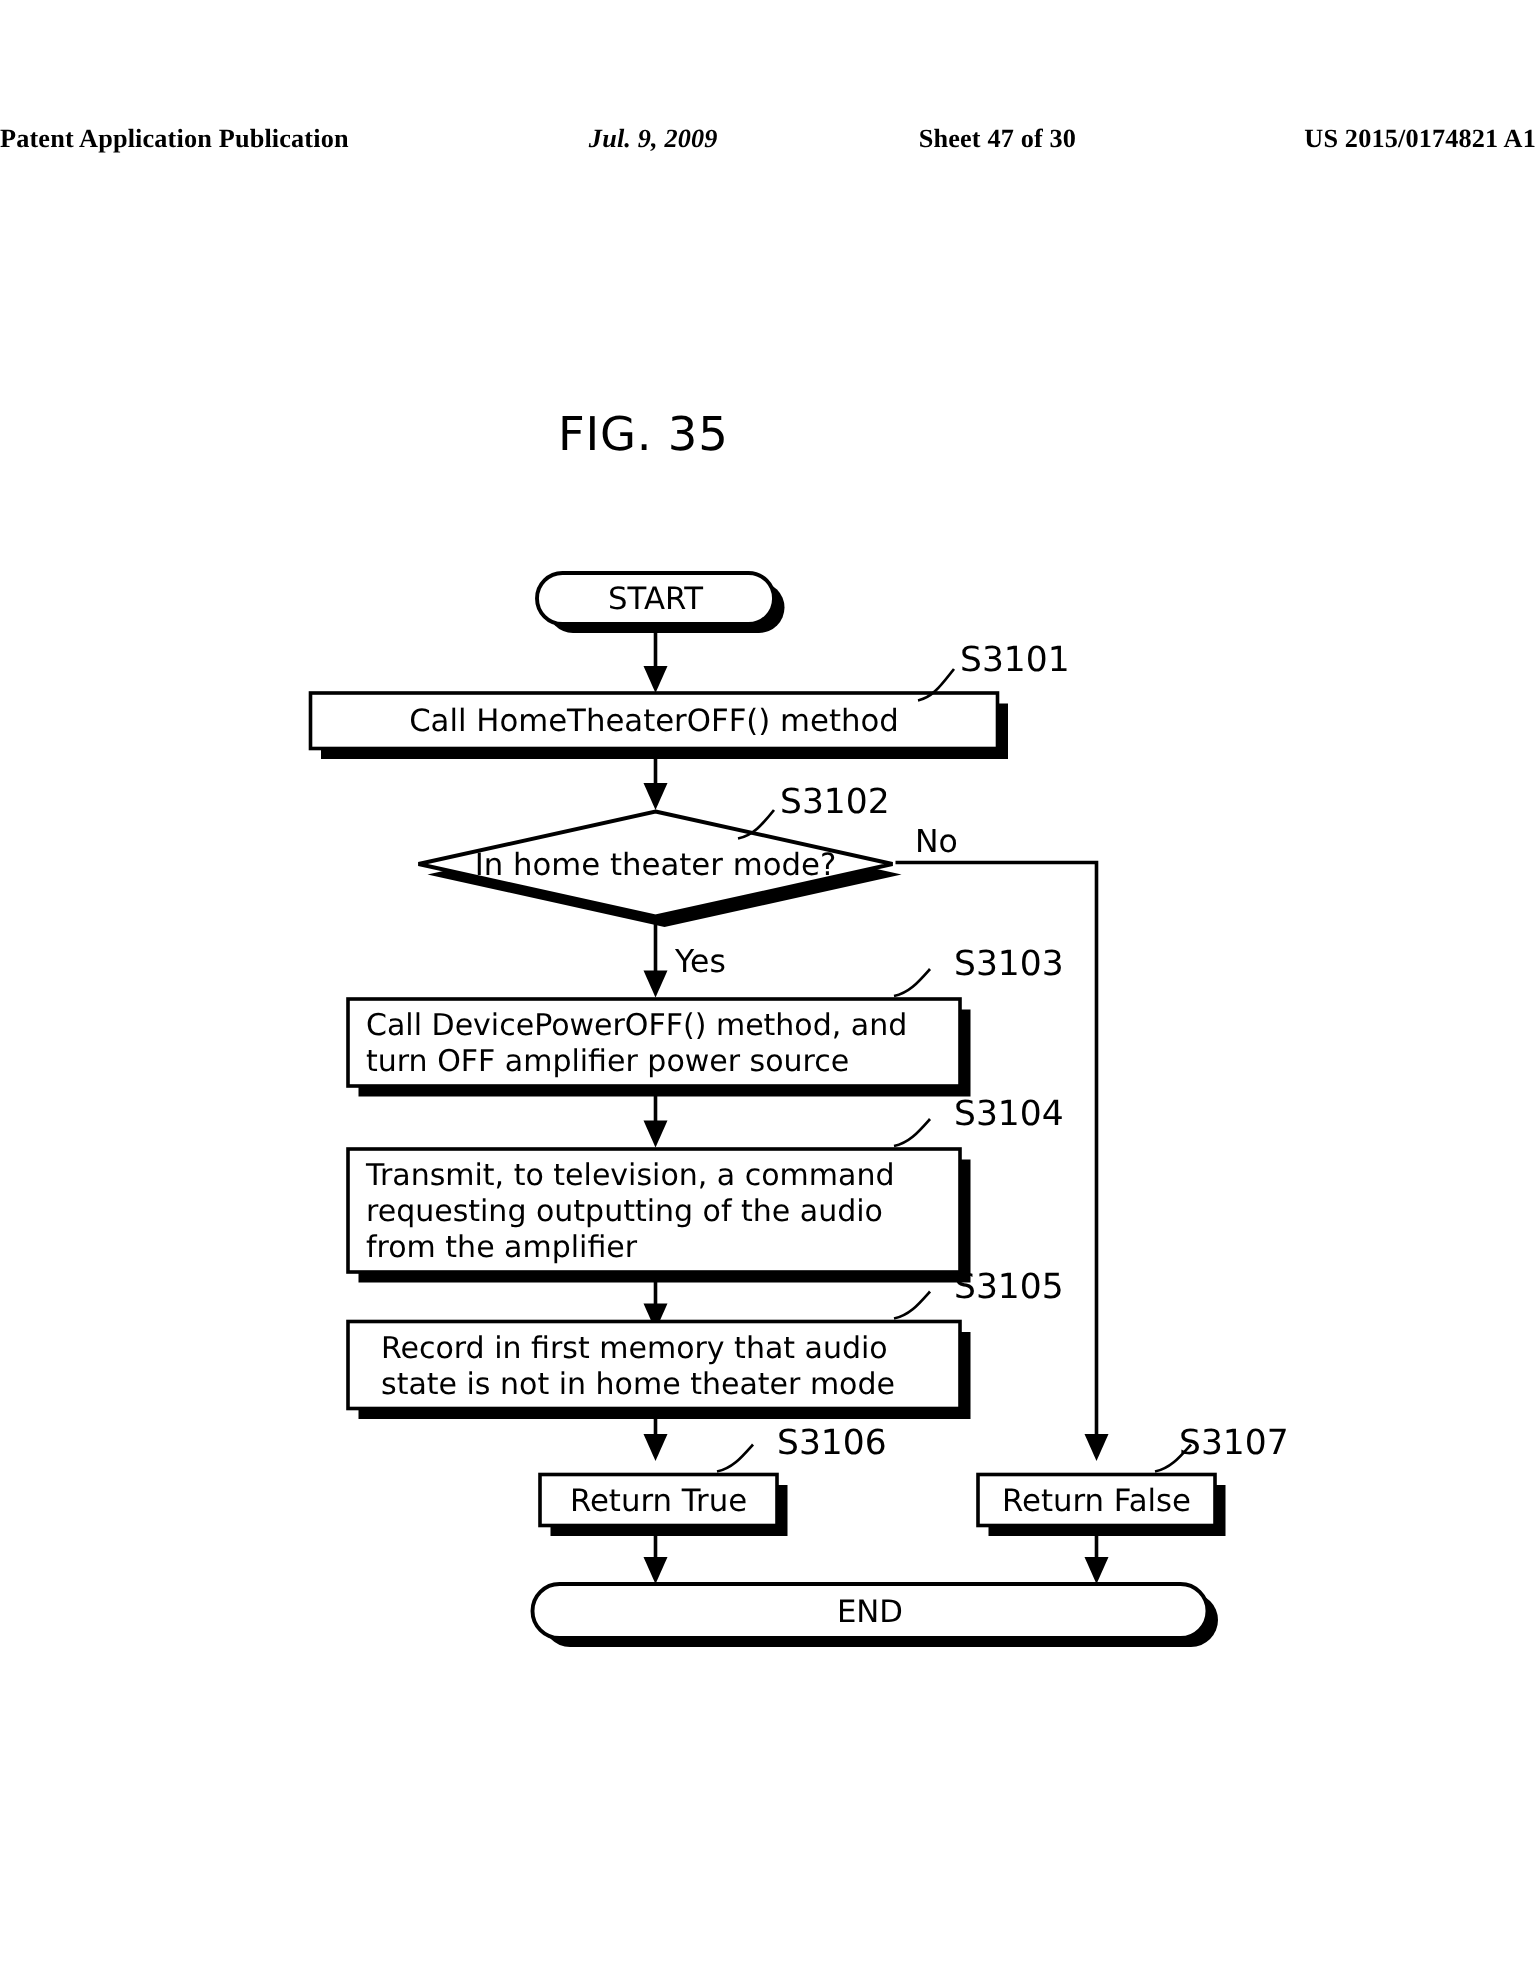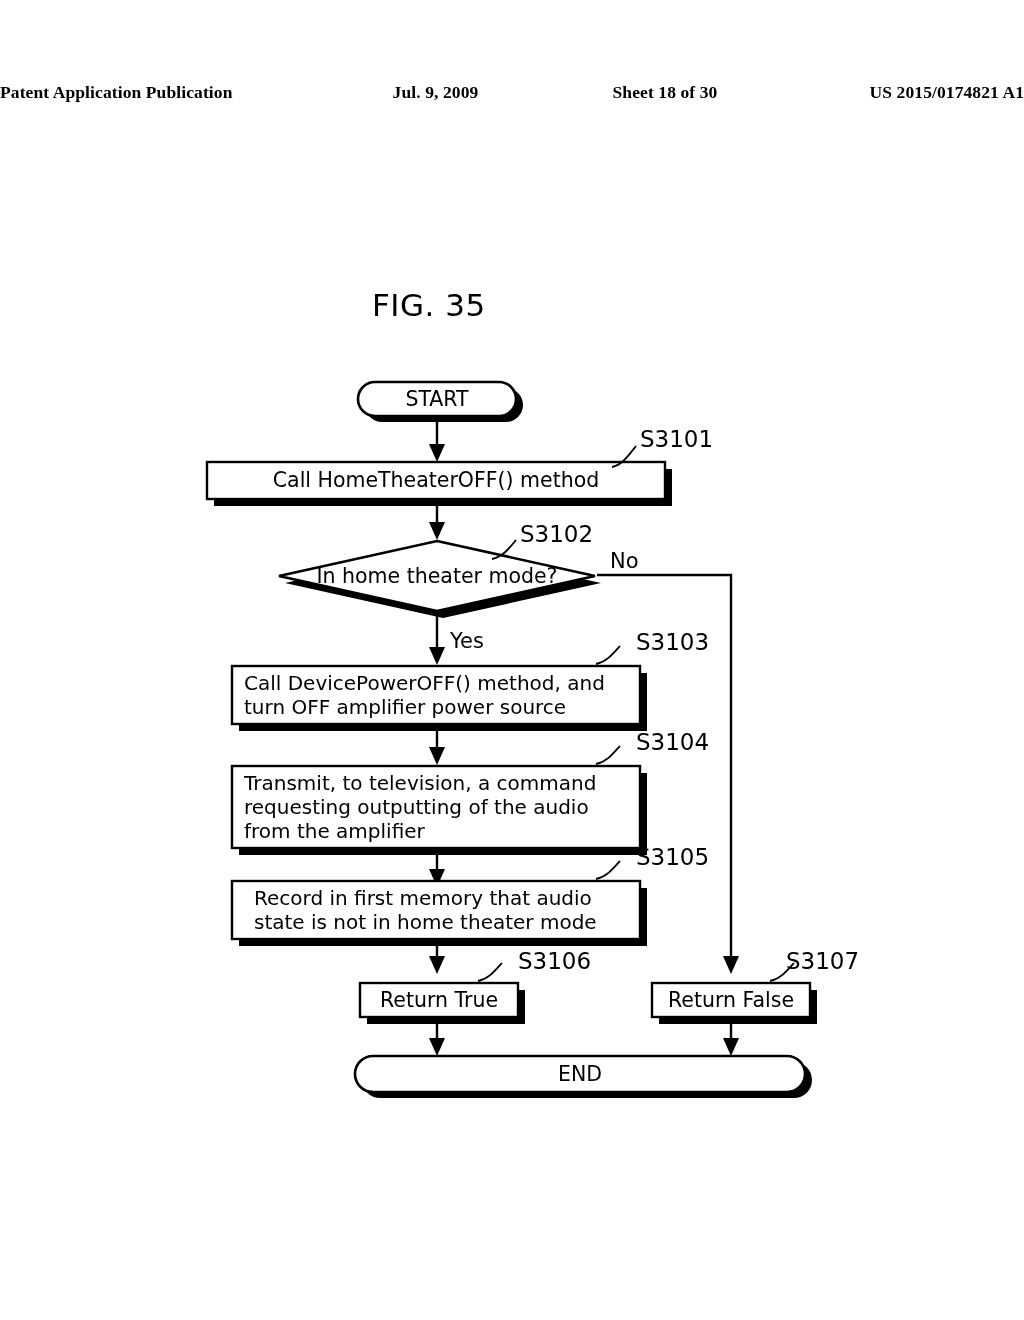--- a/index.html
+++ b/index.html
@@ -25,29 +25,29 @@
     display: flex;
     justify-content: space-between;
     align-items: baseline;
     font-family: "Liberation Serif", serif;
     font-weight: bold;
     font-size: 17.5px;
     letter-spacing: 0.1px;
     white-space: nowrap;
   }
   #page-header .hdr-pub    { margin-right: 52px; }
-  #page-header .hdr-date   { margin-right: 26px; }
+  #page-header .hdr-date   { margin-right: 26px; font-style: italic; }
   #page-header .hdr-sheet  { margin-right: 44px; }
   #page-header .hdr-patno  { margin-right: 0; }
 
   
   #figure-title {
     position: absolute;
     left: 372px;
-    top: 287px;
+    top: 272px;
     font-family: "DejaVu Sans", sans-serif;
     font-size: 31px;
     letter-spacing: 0.5px;
   }
 
   
   #flowchart {
     position: absolute;
     left: 0;
     top: 0;
@@ -67,21 +67,21 @@
   .shadow         { fill: #000000; }
   .conn           { stroke: #000000; fill: none; stroke-width: 2.4; }
   .leader         { stroke: #000000; fill: none; stroke-width: 1.8; }
 </style>
 </head>
 <body>
 
 <div id="page-header">
   <span class="hdr-pub">Patent Application Publication</span>
   <span class="hdr-date">Jul. 9, 2009</span>
-  <span class="hdr-sheet">Sheet 18 of 30</span>
+  <span class="hdr-sheet">Sheet 47 of 30</span>
   <span class="hdr-patno">US 2015/0174821 A1</span>
 </div>
 
 <div id="figure-title">FIG. 35</div>
 
 <svg id="flowchart" viewBox="0 0 1024 1320">
 
   <g>
     <rect class="shadow" x="365" y="388" width="158" height="34" rx="17" ry="17"></rect>
     <rect class="shape-fill" x="358" y="382" width="158" height="34" rx="17" ry="17"></rect>

